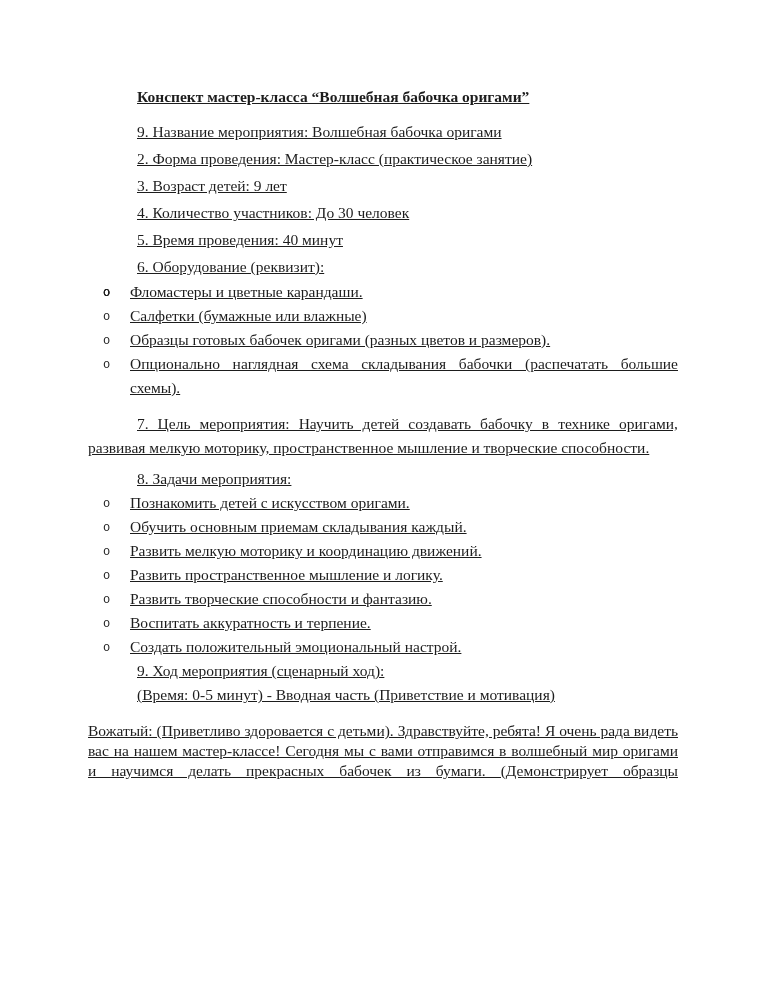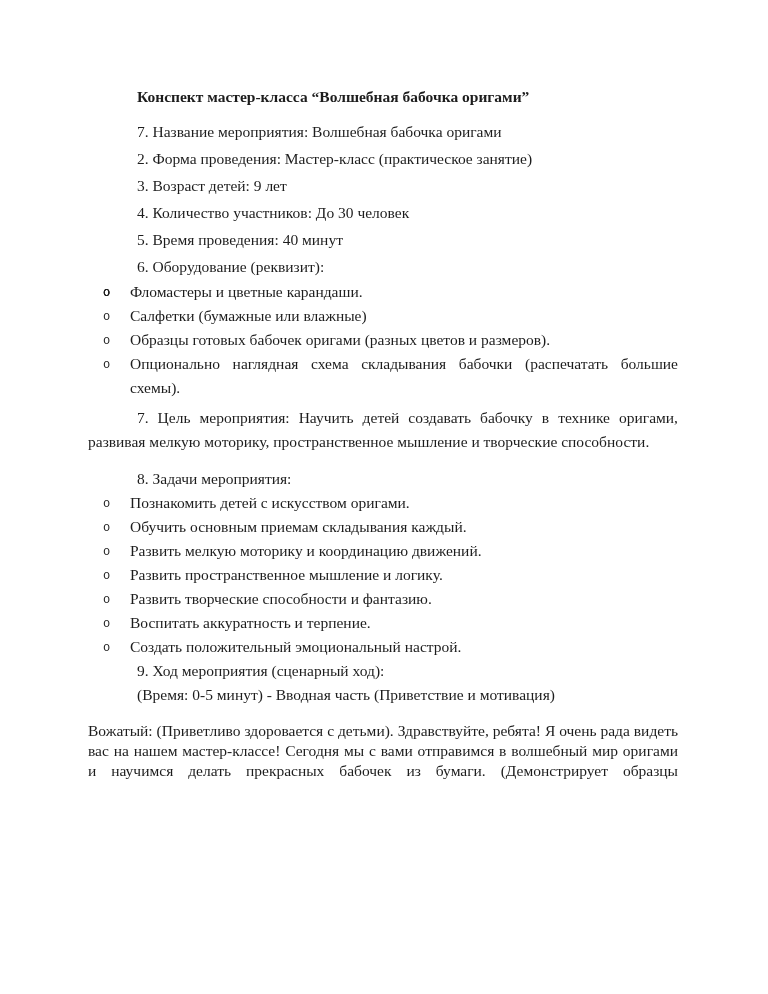--- a/index.html
+++ b/index.html
@@ -11,20 +11,21 @@
     position: relative;
     width: 768px;
     height: 842px;
     box-sizing: border-box;
     background: #ffffff;
     padding: 83px 90px 0 88px;
     font-family: "Liberation Serif", "DejaVu Serif", serif;
     font-size: 15.5px;
     color: #1d1d1d;
     overflow: hidden;
+    text-decoration: underline;
   }
   .title {
     margin: 0;
     padding-left: 49px;
     font-size: 15.5px;
     font-weight: bold;
     line-height: 28px;
   }
   .numbered {
     margin-top: 7px;
@@ -54,41 +55,41 @@
     font-size: 12px;
     line-height: 24px;
     color: #1d1d1d;
   }
   .para {
     margin: 0;
     line-height: 24px;
   }
   .indent   { text-indent: 49px; }
   .justify  { text-align: justify; }
-  .goal     { margin-top: 6px; }
-  .tasks-heading { margin-top: 13px; line-height: 24px; }
+  .goal     { margin-top: 12px; }
+  .tasks-heading { margin-top: 7px; line-height: 24px; }
   .tasks    { margin-top: 12px; }
   .flow-heading  { margin-top: 0; }
   .time-line     { }
   .leader {
     margin-top: 14px;
     line-height: 20px;
     text-align: justify;
     text-align-last: justify;
   }
 </style>
 </head>
 <body>
 
 <div class="page">
 
   <h1 class="title">Конспект мастер-класса “Волшебная бабочка оригами”</h1>
 
   <div class="numbered">
-    <p>7. Название мероприятия: Волшебная бабочка оригами</p>
+    <p>9. Название мероприятия: Волшебная бабочка оригами</p>
     <p>2. Форма проведения: Мастер-класс (практическое занятие)</p>
     <p>3. Возраст детей: 9 лет</p>
     <p>4. Количество участников: До 30 человек</p>
     <p>5. Время проведения: 40 минут</p>
     <p>6. Оборудование (реквизит):</p>
   </div>
 
   <ul class="bullets">
     <li>
       <span class="marker">o</span>

